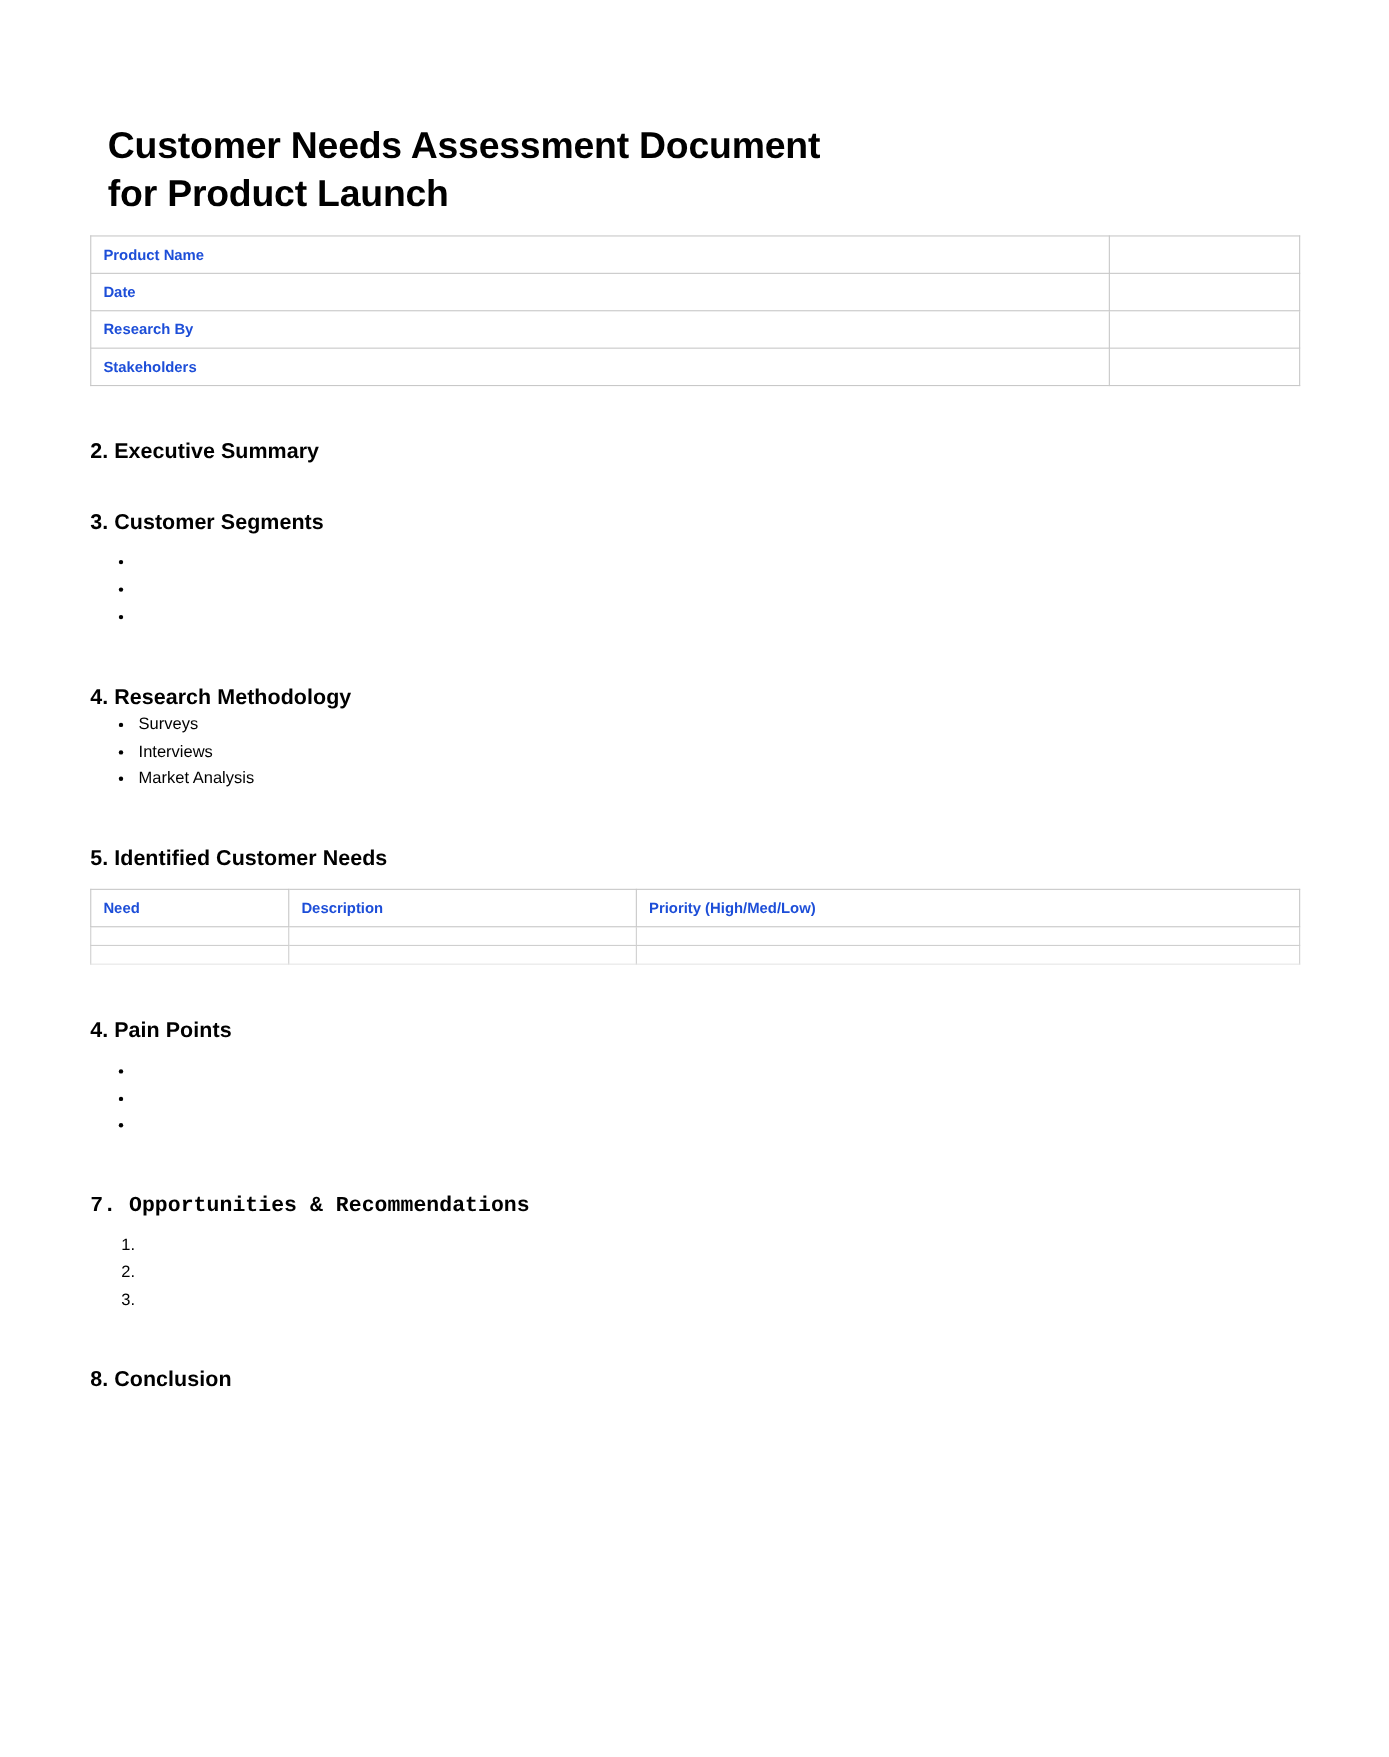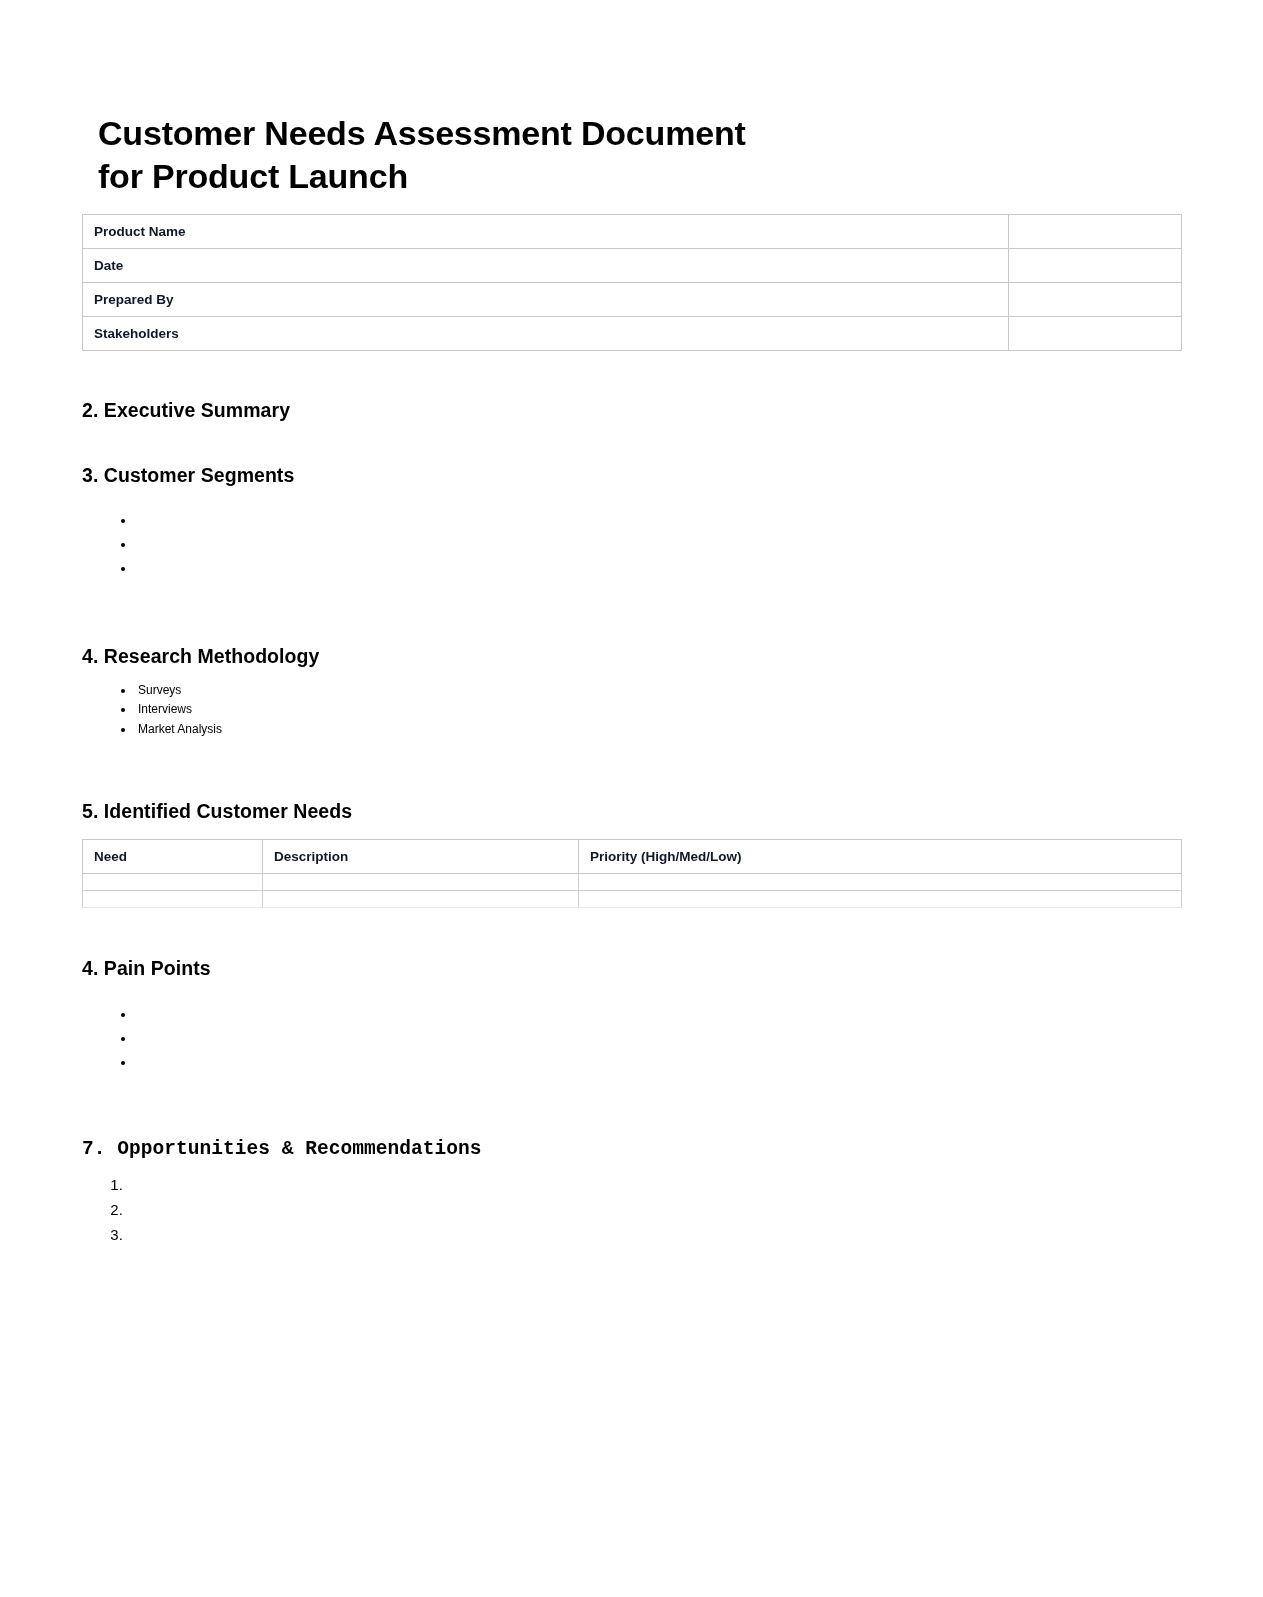--- a/index.html
+++ b/index.html
@@ -78,21 +78,21 @@
     table-layout: fixed;
     margin-top: 16px;
     font-size: 13.5px;
   }
   table.doc-table td,
   table.doc-table th {
     border: 1px solid #c8c8c8;
     text-align: left;
     vertical-align: middle;
     font-weight: bold;
-    color: #0f172a;
+    color: #1d4ed8;
     padding: 0 0 0 11px;
     font-size: 13.5px;
   }
 
   
   .info-table col.c-label { width: 926px; }
   .info-table col.c-value { width: 173px; }
   .info-table td { height: 33px; }
   .info-table td.value-cell { padding: 0; }
 
@@ -104,24 +104,24 @@
   .needs-table td.blank-cell {
     height: 16px;
     padding: 0;
     border-color: #cfcfcf;
   }
   .needs-table tr.last-row td.blank-cell {
     border-bottom-color: #e6e6e6;
   }
 
   ul.doc-list {
-    margin: 12px;
+    margin: 0;
     padding: 0 0 0 41px;
     list-style-type: disc;
-    font-size: 12px;
+    font-size: 15px;
   }
   ul.doc-list li {
     line-height: 1.65;
     color: #000;
     padding-left: 3px;
   }
   ul.doc-list.empty-list { padding-top: 12px; }
   ul.doc-list.empty-list li { line-height: 1.65; min-height: 24px; }
 
   ol.doc-olist {
@@ -158,21 +158,21 @@
         <tbody>
           <tr>
             <td>Product Name</td>
             <td class="value-cell"></td>
           </tr>
           <tr>
             <td>Date</td>
             <td class="value-cell"></td>
           </tr>
           <tr>
-            <td>Prepared By</td>
+            <td>Research By</td>
             <td class="value-cell"></td>
           </tr>
           <tr>
             <td>Stakeholders</td>
             <td class="value-cell"></td>
           </tr>
         </tbody>
       </table>
 
       <h2 class="section-heading h-sec2">2. Executive Summary</h2>

